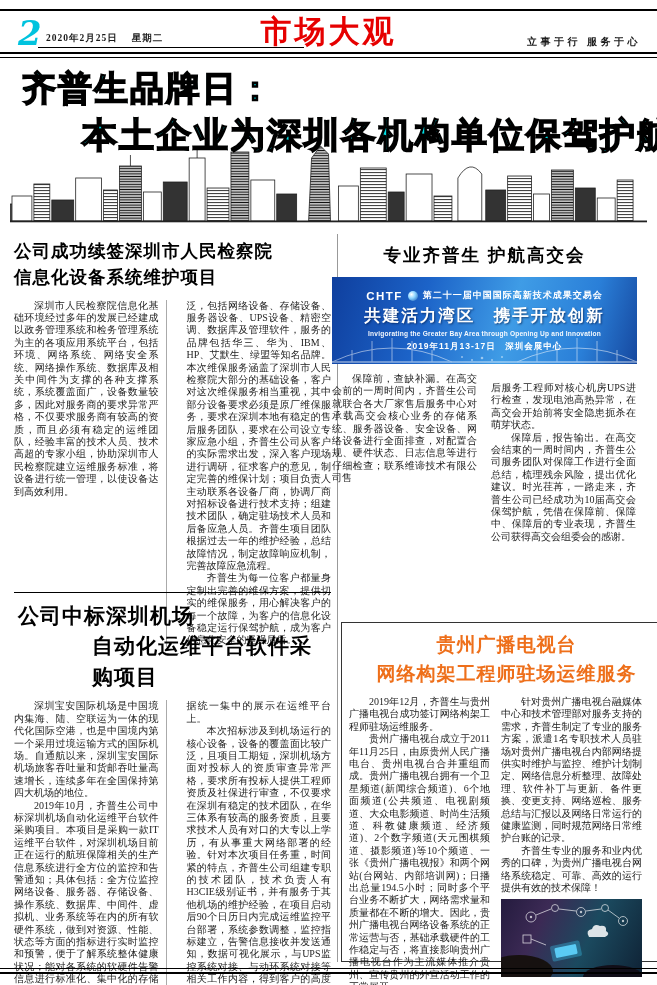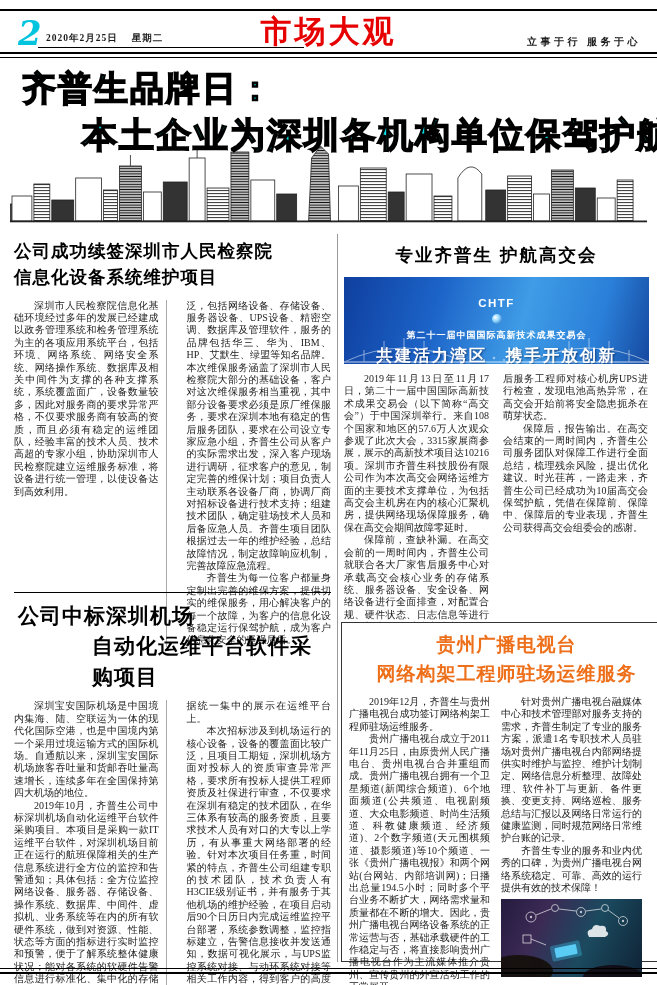--- a/index.html
+++ b/index.html
@@ -28,44 +28,44 @@
   .skyline{position:absolute;left:0;bottom:2px;width:637px;height:82px;z-index:1;}
 
   
   .vdiv{position:absolute;left:337px;top:234px;width:1px;height:728px;background:#999;}
   article h2{font-family:"Liberation Sans",sans-serif;font-weight:900;color:#000;margin:0;}
   .cols{display:flex;}
   .col{width:150px;}
   .cols .col + .col{margin-left:7px;padding-left:20px;}
   .ruled .col + .col{border-left:1px solid #aaa;}
   .cols-r .col{width:145px;}
-  .cols-r .col + .col{margin-left:7px;padding-left:7px;}
+  .cols-r .col + .col{margin-left:7px;padding-left:7px;margin-top:9px;}
   p{margin:0;font-size:10px;line-height:12.4px;text-align:justify;color:#1c1c1c;}
   p.ind{text-indent:2em;}
 
   
   .a1{position:absolute;left:14px;top:238px;width:317px;}
   .a1 h2{text-align:left;font-size:17.5px;line-height:1.5;letter-spacing:1px;margin-bottom:9px;}
   .hsep-left{position:absolute;left:14px;top:592px;width:317px;height:1px;background:#000;}
 
   
   .a3{position:absolute;left:14px;top:601px;width:317px;}
   .a3 h2 span{display:block;font-size:21px;line-height:1.45;letter-spacing:1px;}
   .a3 .tl1{padding-left:4px;}
   .a3 .tl2{padding-left:78px;}
   .a3 .cols{margin-top:8px;}
 
   
-  .a2{position:absolute;left:344px;top:243px;width:305px;}
+  .a2{position:absolute;left:332px;top:243px;width:305px;}
   .a2 h2{text-align:center;font-size:17.5px;letter-spacing:2px;margin-bottom:10px;}
   .chtf{position:relative;width:305px;height:87px;margin-bottom:9px;overflow:hidden;color:#fff;
         text-align:center;font-family:"Liberation Sans",sans-serif;
         background:linear-gradient(105deg,#0f3f9e 0%,#1c63c8 30%,#3f9ce6 58%,#2a7fd8 82%,#16489f 100%);}
-  .chtf-r1{margin-top:20px;display:flex;justify-content:center;align-items:center;gap:5px;
-           font-size:9px;font-weight:bold;letter-spacing:1px;flex-direction:column;}
+  .chtf-r1{margin-top:12px;display:flex;justify-content:center;align-items:center;gap:5px;
+           font-size:9px;font-weight:bold;letter-spacing:1px;}
   .chtf-word{font-size:11.5px;font-weight:900;letter-spacing:1.5px;}
   .chtf-globe{width:10px;height:10px;border-radius:50%;display:inline-block;
               background:radial-gradient(circle at 35% 35%,#fff,#8fd6ff 40%,#0d4fae);}
   .chtf-r2{font-size:16.5px;font-weight:900;letter-spacing:2px;margin-top:3px;
            text-shadow:1px 1px 2px rgba(0,25,70,.65);}
   .chtf-r3{font-size:6.6px;margin-top:3px;letter-spacing:.2px;opacity:.95;font-weight:bold;}
   .chtf-r4{font-size:8.5px;font-weight:bold;margin-top:4px;letter-spacing:1px;}
   .chtf-bridge{position:absolute;left:0;bottom:0;width:305px;height:34px;opacity:.5;}
 
   
@@ -218,21 +218,20 @@
           <circle cx="140" cy="30" r="1"></circle>
             <circle cx="150" cy="28" r="1.3"></circle>
             <circle cx="160" cy="30" r="1"></circle>
           <circle cx="170" cy="27" r="1"></circle>
             <circle cx="130" cy="27" r="1"></circle>
         </g>
       </svg>
     </div>
     <div class="cols cols-r">
       <div class="col">
-        <p class="ind">2019年11月13日至11月17日，第二十一届中国国际高新技术成果交易会（以下简称“高交会”）于中国深圳举行。来自108个国家和地区的57.6万人次观众参观了此次大会，3315家展商参展，展示的高新技术项目达10216项。深圳市齐普生科技股份有限公司作为本次高交会网络运维方面的主要技术支撑单位，为包括高交会主机房在内的核心汇聚机房，提供网络现场保障服务，确保在高交会期间故障零延时。</p>
         <p class="ind">保障前，查缺补漏。在高交会前的一周时间内，齐普生公司就联合各大厂家售后服务中心对承载高交会核心业务的存储系统、服务器设备、安全设备、网络设备进行全面排查，对配置合规、硬件状态、日志信息等进行仔细检查；联系维谛技术有限公司售</p>
       </div>
       <div class="col">
         <p>后服务工程师对核心机房UPS进行检查，发现电池高热异常，在高交会开始前将安全隐患扼杀在萌芽状态。</p>
         <p class="ind">保障后，报告输出。在高交会结束的一周时间内，齐普生公司服务团队对保障工作进行全面总结，梳理残余风险，提出优化建议。时光荏苒，一路走来，齐普生公司已经成功为10届高交会保驾护航，凭借在保障前、保障中、保障后的专业表现，齐普生公司获得高交会组委会的感谢。</p>
       </div>
     </div>
   </article>
 
   <section class="gz-box">

